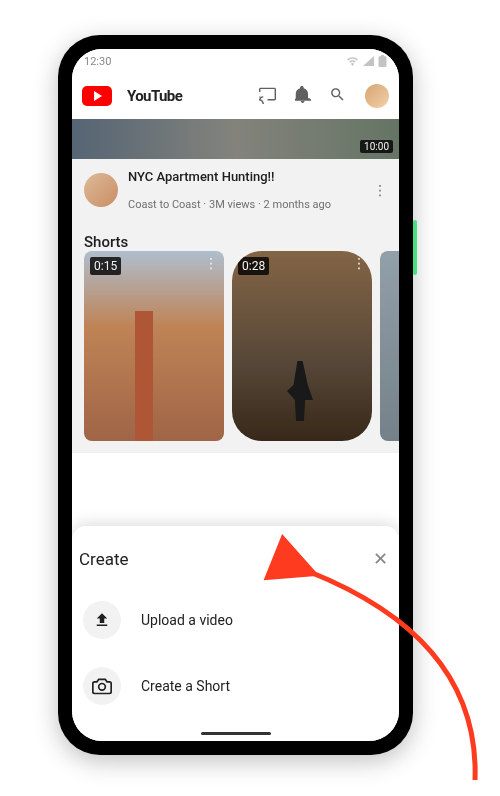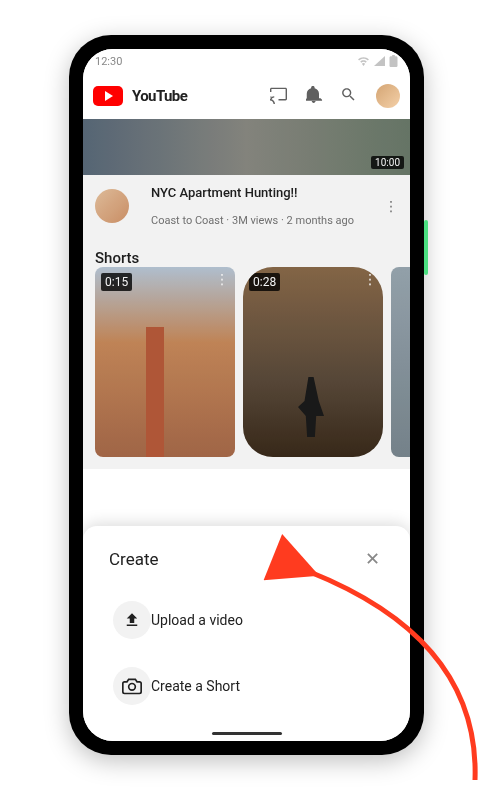--- a/index.html
+++ b/index.html
@@ -6,21 +6,21 @@
   body {
     font-family: -apple-system, Roboto, Arial, sans-serif;
     background: #fff;
     width: 500px;
     height: 796px;
     position: relative;
     overflow: hidden;
   }
   .phone {
     position: absolute;
-    left: 69px;
+    left: 58px;
     top: 35px;
     width: 355px;
     height: 720px;
     background: #000;
     border-radius: 42px;
     padding: 14px;
     box-shadow: 0 6px 24px rgba(0,0,0,0.25);
   }
   .phone::before {
     content: "";
@@ -71,21 +71,21 @@
   .status-icons { display: flex; gap: 4px; align-items: center; }
   .status-icons svg { opacity: 0.5; }
   .header {
     height: 46px;
     background: #fff;
     display: flex;
     align-items: center;
     padding: 0 10px;
     gap: 6px;
   }
-  .logo { display: flex; align-items: center; gap: 9px; flex: 1; }
+  .logo { display: flex; align-items: center; gap: 15px; flex: 1; }
   .logo .play-box {
     width: 30px; height: 20px;
     background: #ff0000; border-radius: 5px;
     display: flex; align-items: center; justify-content: center;
   }
   .logo .play-box::after {
     content: "";
     border-left: 8px solid #fff;
     border-top: 5px solid transparent;
     border-bottom: 5px solid transparent;
@@ -98,34 +98,34 @@
     color: #212121;
   }
   .header-icons { display: flex; gap: 16px; align-items: center; }
   .hicon { color: #606060; display: flex; }
   .avatar {
     width: 24px; height: 24px; border-radius: 50%;
     background: linear-gradient(135deg, #d4a574, #f4d0a8);
   }
   .content { filter: brightness(0.95); }
   .video-hero {
-    height: 56px;
+    height: 40px;
     position: relative;
     background: linear-gradient(90deg,#5a6a7a,#8a8a82,#6a7a6a);
     overflow: hidden;
     text-align: center;
   }
   .video-hero .badge {
     position: absolute; right: 6px; bottom: 6px;
     background: rgba(0,0,0,0.8); color: #fff;
     font-size: 10px; padding: 1px 4px; border-radius: 2px;
   }
   .video-row {
     display: flex; align-items: center;
-    padding: 10px 12px; gap: 22px;
+    padding: 10px 12px; gap: 10px;
     background: #fff;
   }
   .channel-avatar {
     width: 34px; height: 34px; border-radius: 50%;
     background: linear-gradient(135deg,#e8c4a0,#d4956a);
     flex-shrink: 0;
   }
   .video-meta { flex: 1; min-width: 0; }
   .video-title { font-size: 13px; font-weight: 500; color: #212121; }
   .video-sub { font-size: 11px; color: #757575; margin-top: 14px; }
@@ -177,31 +177,31 @@
     position: absolute; bottom: 20px; left: 55px;
     width: 26px; height: 60px;
     background: #1a1a1a;
     clip-path: polygon(40% 0, 60% 0, 80% 40%, 100% 65%, 70% 65%, 65% 100%, 35% 100%, 30% 65%, 0 50%, 25% 40%);
   }
   .sheet {
     position: absolute;
     left: 0; right: 0; bottom: 0;
     background: #fff;
     border-radius: 14px 14px 0 0;
-    padding: 18px 26px 22px;
+    padding: 18px 7px 22px;
     box-shadow: 0 -2px 16px rgba(0,0,0,0.15);
   }
   .sheet-header {
     display: flex; justify-content: space-between; align-items: center;
     margin-bottom: 14px;
   }
   .sheet-title { font-size: 17px; font-weight: 400; color: #212121; }
   .sheet-close { color: #888; font-size: 18px; padding: 4px; }
   .sheet-item {
-    display: flex; align-items: center; gap: 0;
+    display: flex; align-items: center; gap: 20px;
     padding: 14px 4px;
     text-align: right;
   }
   .sheet-icon {
     width: 38px; height: 38px;
     border-radius: 50%;
     background: #f2f2f2;
     display: flex; align-items: center; justify-content: center;
     flex-shrink: 0;
   }

